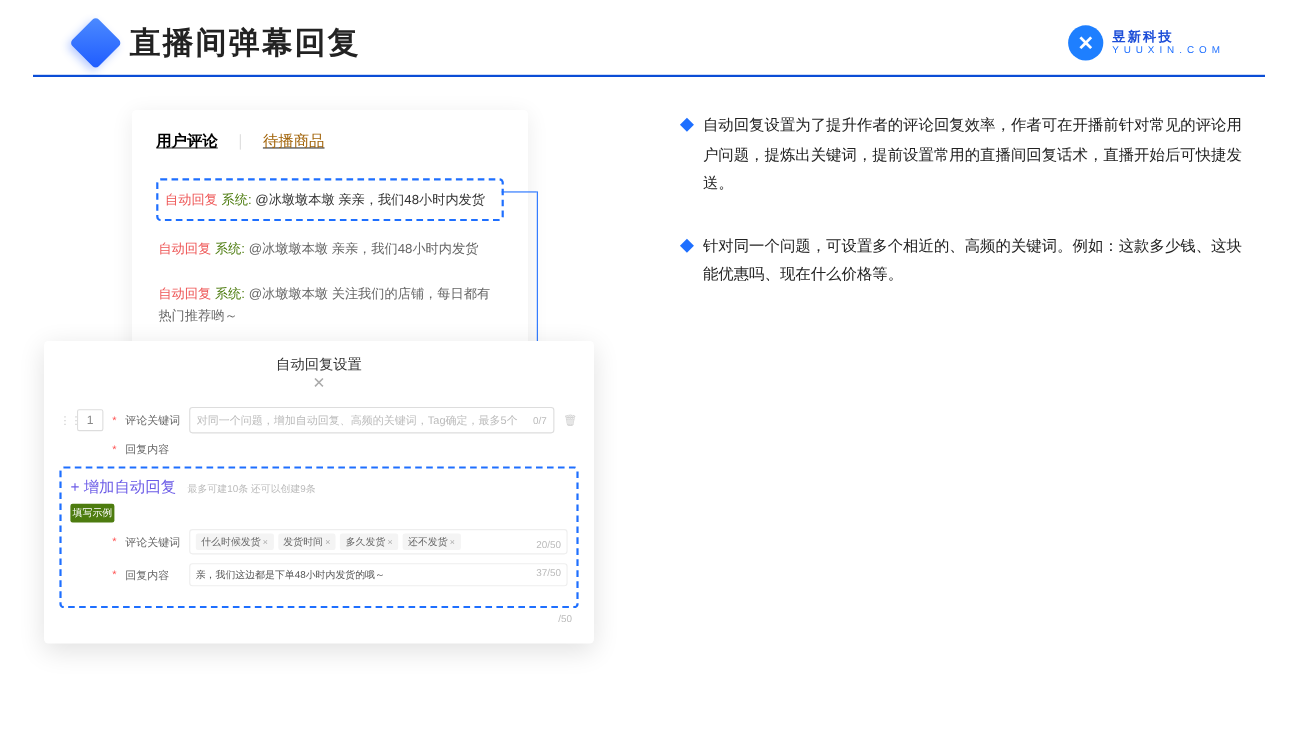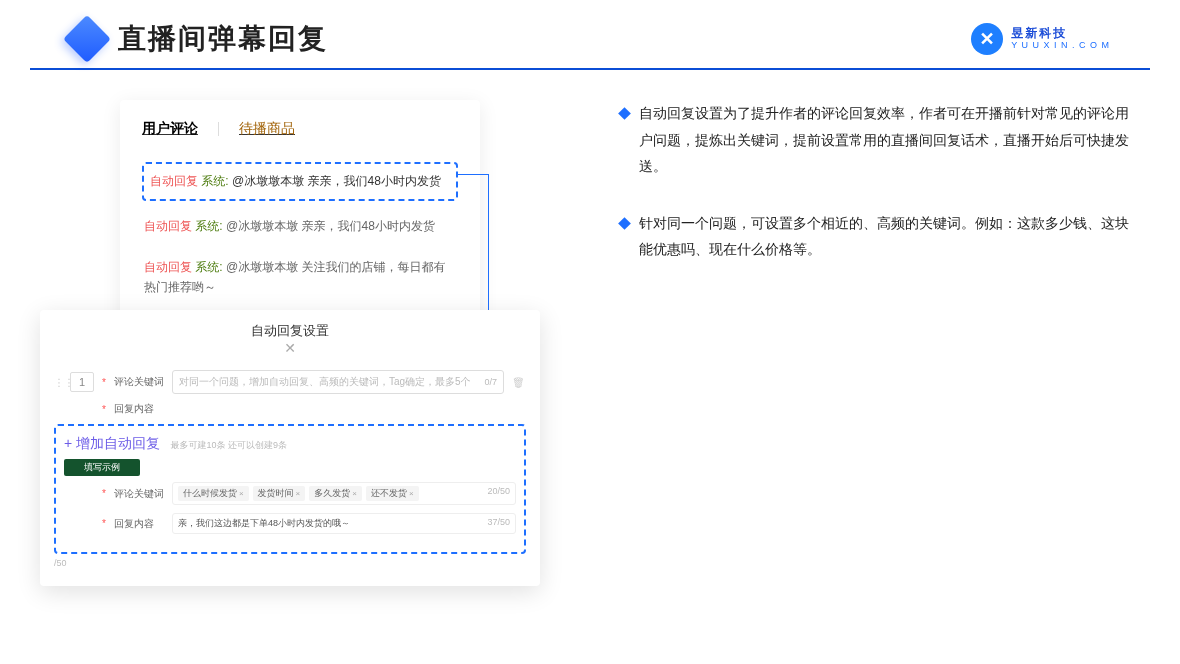--- a/index.html
+++ b/index.html
@@ -97,26 +97,26 @@
     font-size: 10px; color: #bbb; display: flex; justify-content: space-between; align-items: center;
   }
   .count { color: #bbb; font-size: 9px; margin-left: 6px; }
   .trash { color: #ccc; width: 14px; }
   .dashed-box {
     border: 2px dashed #1e6fff; border-radius: 4px; padding: 8px 8px 10px; margin-top: 6px;
   }
   .add-link { color: #6c5ce7; font-size: 14px; }
   .hint { color: #bbb; font-size: 9px; margin-left: 6px; }
   .example-badge {
-    display: inline-block; background: #14532d; color: #fff; font-size: 9px;
-    padding: 2px 20px; border-radius: 2px; margin: 6px 0;
+    display: inline-block; background: #4d7c0f; color: #fff; font-size: 9px;
+    padding: 2px 2px; border-radius: 2px; margin: 6px 0;
   }
   .tag-input {
     flex: 1; border: 1px solid #eee; border-radius: 3px; padding: 3px 5px;
-    font-size: 9px; color: #888; display: flex; align-items: flex-start; gap: 4px;
+    font-size: 9px; color: #888; display: flex; align-items: flex-end; gap: 4px;
     justify-content: flex-start;
   }
   .chip { background: #f4f4f4; border-radius: 2px; padding: 1px 5px; font-size: 9px; color: #666; }
   .chip .x { color: #aaa; margin-left: 2px; font-size: 8px; }
   .tag-count { margin-left: auto; color: #bbb; font-size: 9px; }
   .filled-input {
     flex: 1; border: 1px solid #eee; border-radius: 3px; padding: 3px 5px;
     font-size: 9px; color: #555; display: flex; justify-content: space-between;
   }
 
@@ -244,21 +244,21 @@
         <div class="form-row">
           <span style="width:30px"></span>
           <span class="req">*</span>
           <span class="label">回复内容</span>
           <span class="filled-input">
             <span>亲，我们这边都是下单48小时内发货的哦～</span>
             <span class="count">37/50</span>
           </span>
         </div>
       </div>
-      <div style="text-align:left;font-size:9px;color:#bbb;margin-top:4px;padding-right:6px;">
+      <div style="text-align:right;font-size:9px;color:#bbb;margin-top:4px;padding-right:6px;">
         <span>/50</span>
       </div>
     </div>
   </div>
 
   <div class="right-col">
     <div class="bullet-item">
       <div class="diamond"></div>
       <div>自动回复设置为了提升作者的评论回复效率，作者可在开播前针对常见的评论用户问题，提炼出关键词，提前设置常用的直播间回复话术，直播开始后可快捷发送。</div>
     </div>

